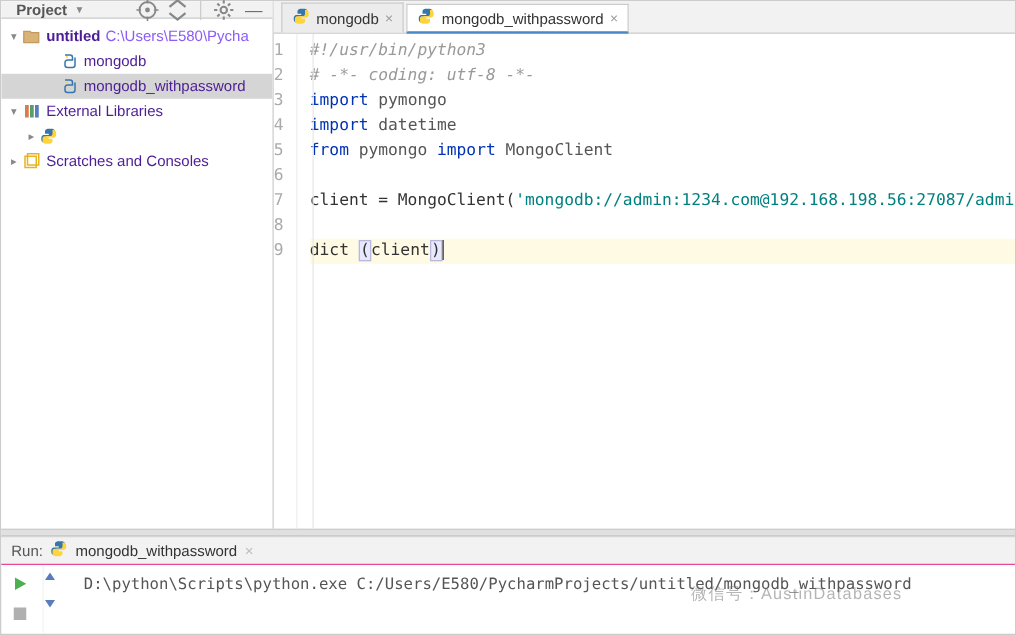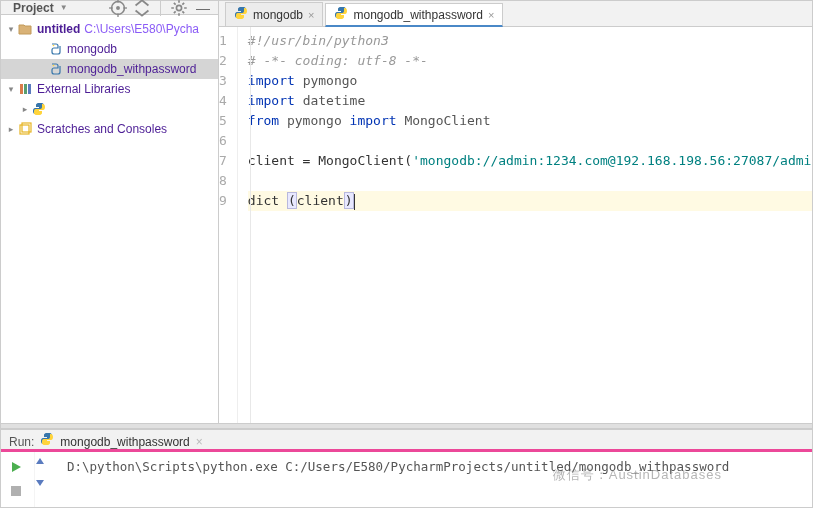--- a/index.html
+++ b/index.html
@@ -33,21 +33,21 @@
 .code-line.hl { background: #fffae3; }
 .cm-comment { color: #999; font-style: italic; }
 .cm-keyword { color: #0033b3; font-weight: normal; }
 .cm-module { color: #555; }
 .cm-string { color: #008080; }
 .cm-func { color: #333; text-align: center; }
 .cm-paren-hl { background: #e8e8ff; border: 1px solid #b8b8dd; }
 .ruler { position: absolute; top: 0; bottom: 0; left: 12px; width: 1px; background: #e8e8e8; }
 .bottom-split { height: 6px; background: #e0e0e0; cursor: row-resize; border-top: 1px solid #ccc; border-bottom: 1px solid #ccc; }
 .bottom-panel { height: 78px; display: flex; flex-direction: column; border-top: 1px solid #ccc; }
-.bottom-header { height: 22px; display: flex; align-items: flex-end; padding: 0 8px; background: #f2f2f2; border-bottom: 3px solid #ec4899; gap: 6px; }
+.bottom-header { height: 22px; display: flex; align-items: center; padding: 0 8px; background: #f2f2f2; border-bottom: 1px solid #ec4899; gap: 6px; }
 .bottom-header .label { color: #555; }
 .bottom-body { flex: 1; display: flex; }
 .run-toolbar { width: 34px; display: flex; flex-direction: column; padding-top: 4px; gap: 2px; border-right: 1px solid #f4f4f4; }
 .run-toolbar .rtbtn { width: 30px; height: 22px; display: flex; align-items: center; justify-content: center; cursor: pointer; }
 .console { flex: 1; font-family: Consolas, monospace; font-size: 12.5px; padding: 6px 10px; line-height: 17px; color: #444; overflow: hidden; position: relative; }
 .console .path { color: #555; }
 .watermark { position: absolute; right: 90px; top: 14px; font-size: 13px; color: rgba(120,120,120,0.55); letter-spacing: 1px; pointer-events: none; font-family: "Segoe UI", sans-serif; }
 .dropdown-arrow { font-size: 8px; color: #888; }
 .vsep { width: 1px; height: 16px; background: #ccc; margin: 0 3px; }
 </style>

